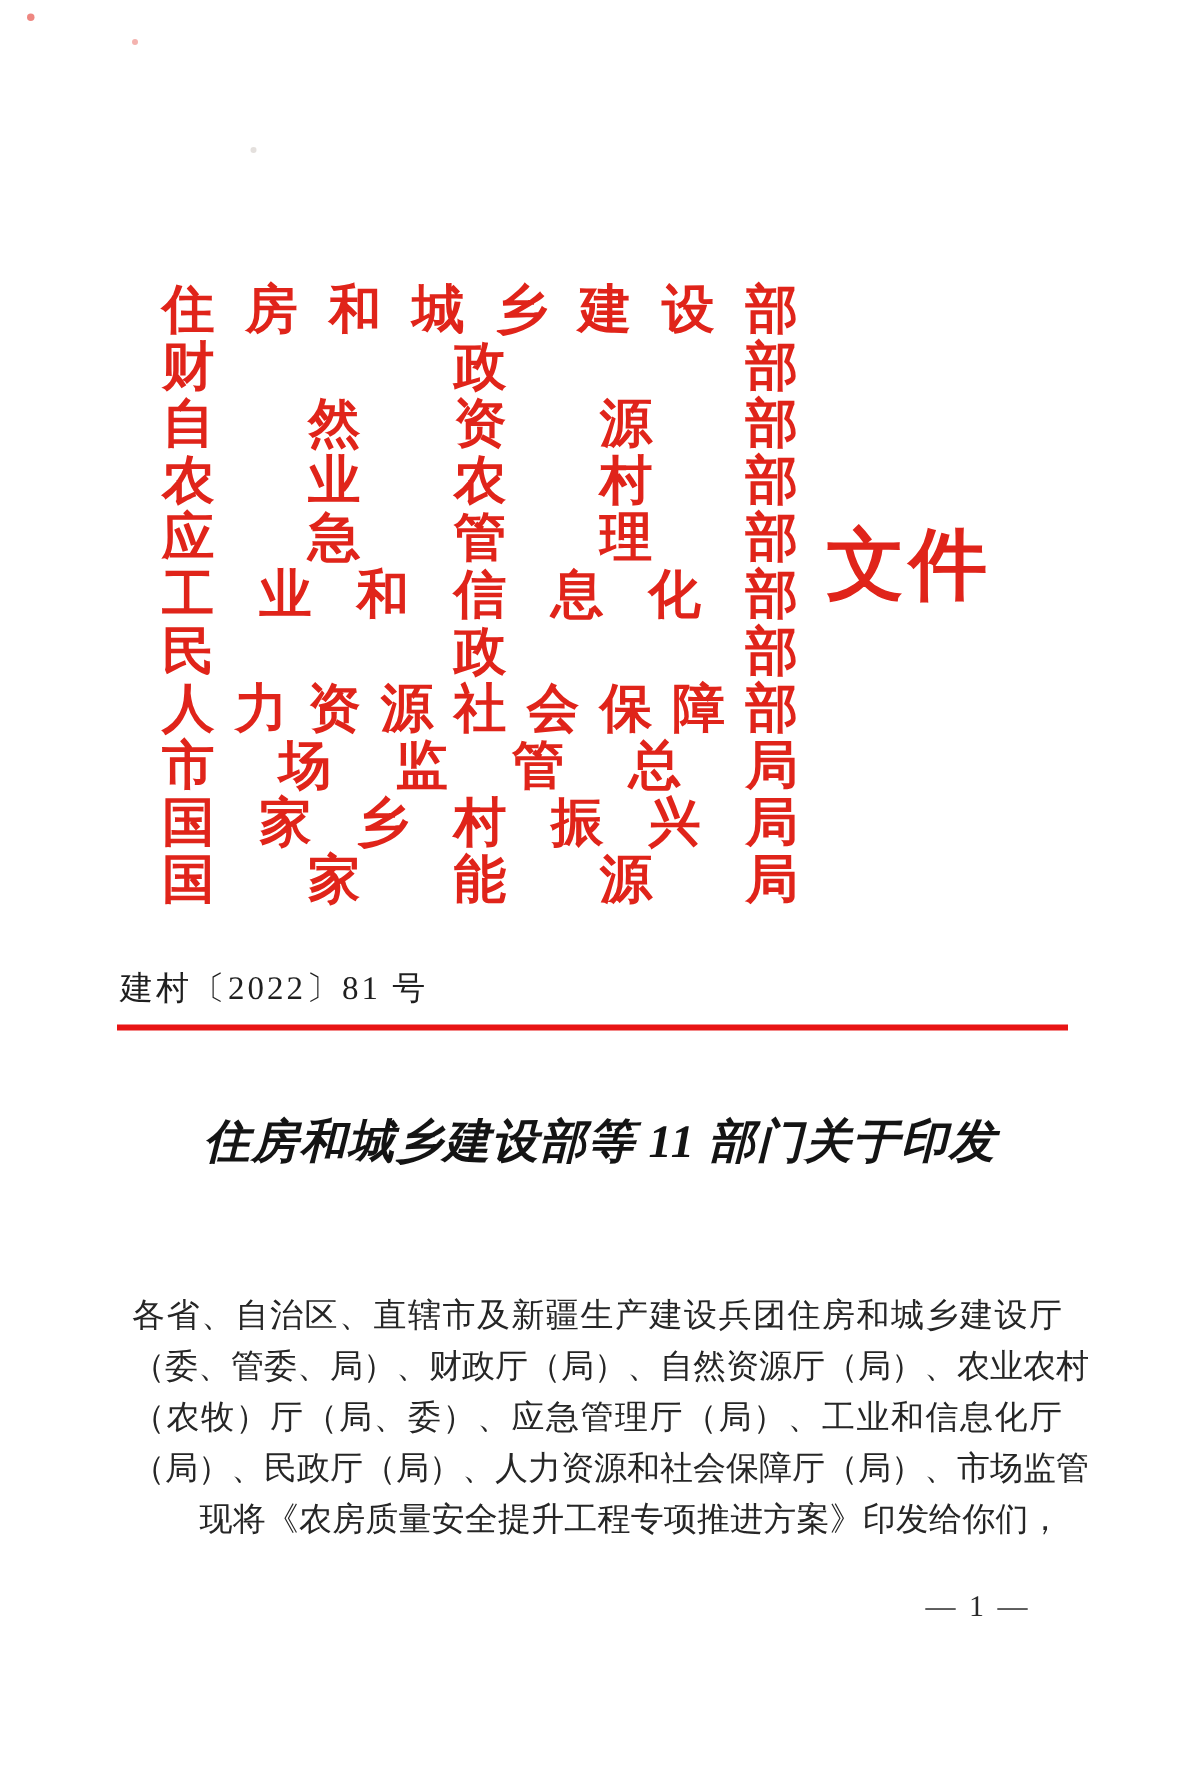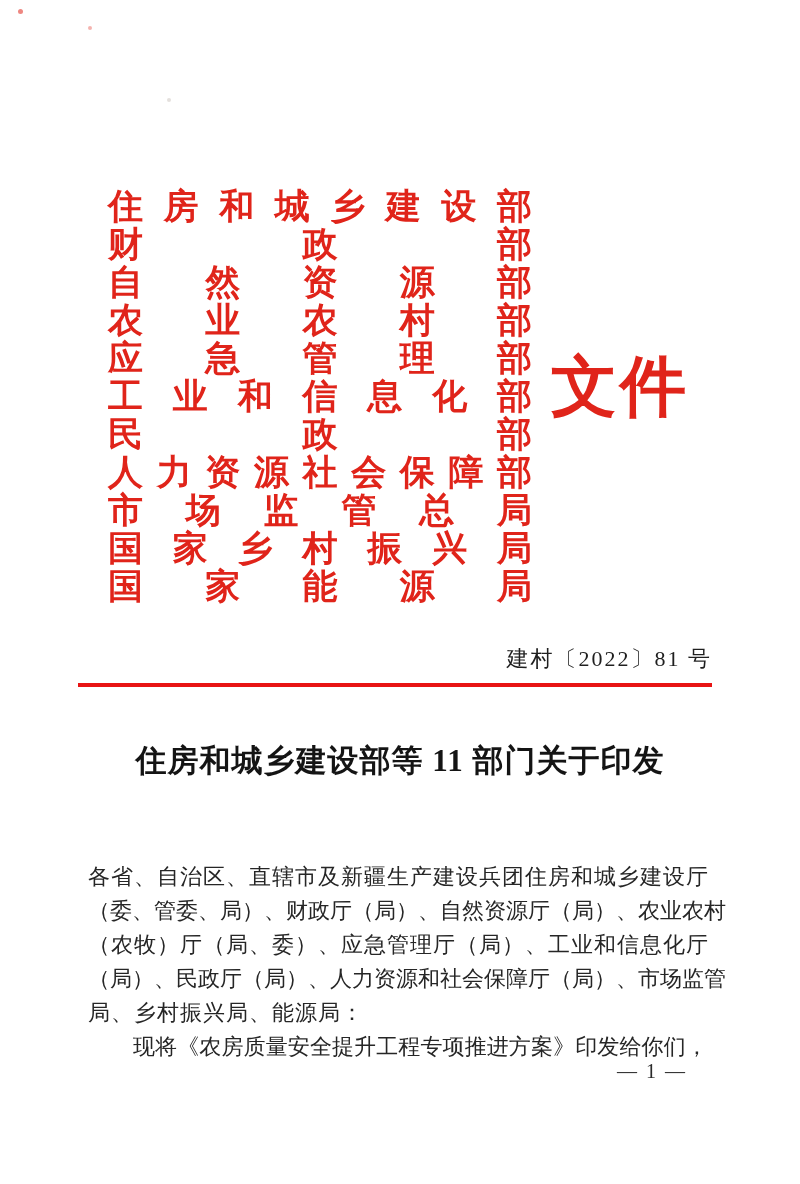--- a/index.html
+++ b/index.html
@@ -26,46 +26,46 @@
   .mline {
     height:38px; line-height:38px;
     font-size:35px; font-weight:700;
     color:var(--accent-red,#e0241a);
   }
   .jchars { display:flex; justify-content:space-between; }
   .jchars span { display:block; }
 
   .wenjian {
     position:absolute; left:551px; top:342px;
-    font-size:66px; font-weight:700; letter-spacing:3px;
+    font-size:52px; font-weight:700; letter-spacing:3px;
     color:var(--accent-red,#e0241a);
     white-space:nowrap;
   }
 
   .docnum {
     position:absolute; left:80px; top:644px; width:632px;
-    text-align:right;
+    text-align:left;
     font-size:22px; letter-spacing:2px;
     color:var(--ink,#1f1f1f);
     white-space:nowrap;
   }
 
   .redline {
     position:absolute; left:78px; top:683px;
     width:634px; height:4px;
     background:var(--separator-red,#e81414);
   }
 
   .title {
     position:absolute; left:64px; top:738px; width:672px;
     text-align:center;
     font-size:31px; font-weight:700; letter-spacing:1px;
     color:#141414;
   }
-  .tline { line-height:46px; white-space:nowrap; }
+  .tline { line-height:46px; white-space:nowrap;font-style:italic; }
 
   .bodytext {
     position:absolute; left:88px; top:860px; width:620px;
     font-size:22px;
     color:#262626;
   }
   .bline { height:34px; line-height:34px; }
   .bline.plain { letter-spacing:1px; }
   .bline.indent { padding-left:45px; }
 
@@ -297,21 +297,20 @@
         <span>厅</span>
         <span>（</span>
         <span>局</span>
         <span>）</span>
         <span>、</span>
         <span>市</span>
         <span>场</span>
         <span>监</span>
         <span>管</span>
       </div>
-    <div class="bline plain">局、乡村振兴局、能源局：</div>
     <div class="bline jchars indent">
         <span>现</span>
         <span>将</span>
         <span>《</span>
         <span>农</span>
         <span>房</span>
         <span>质</span>
         <span>量</span>
         <span>安</span>
         <span>全</span>

